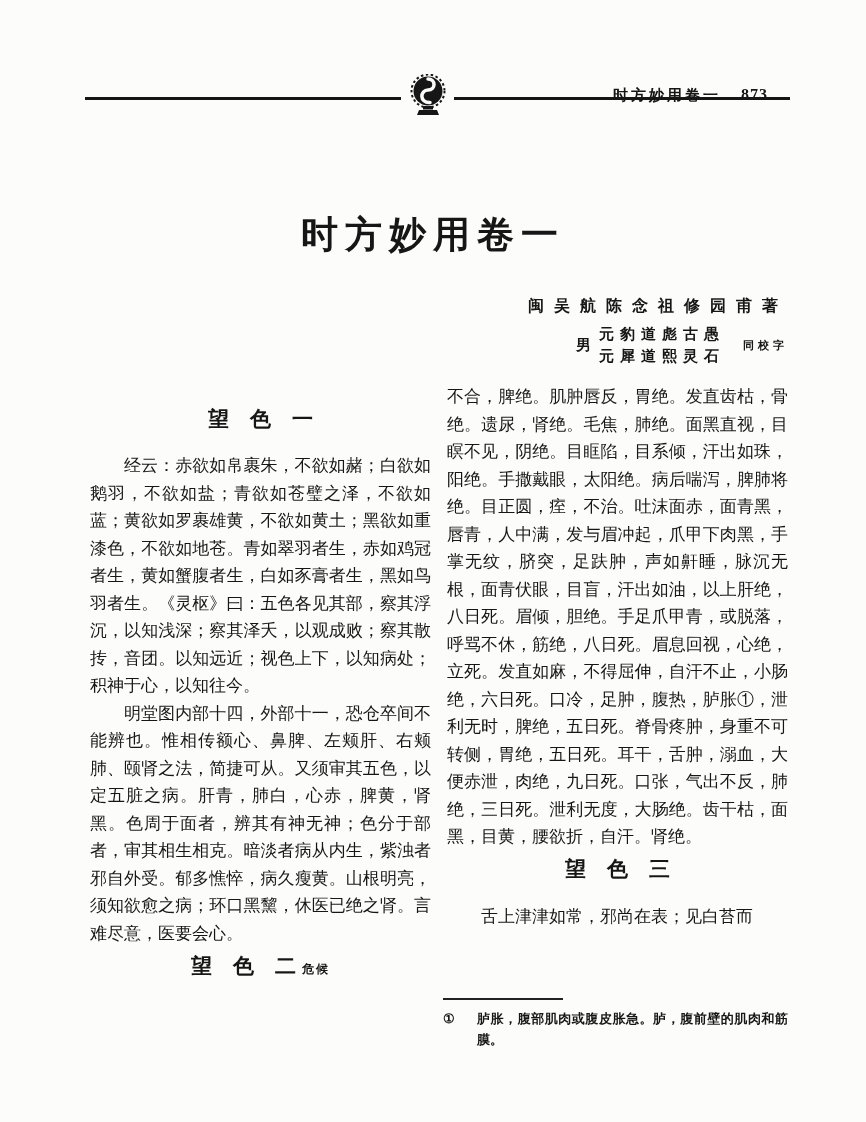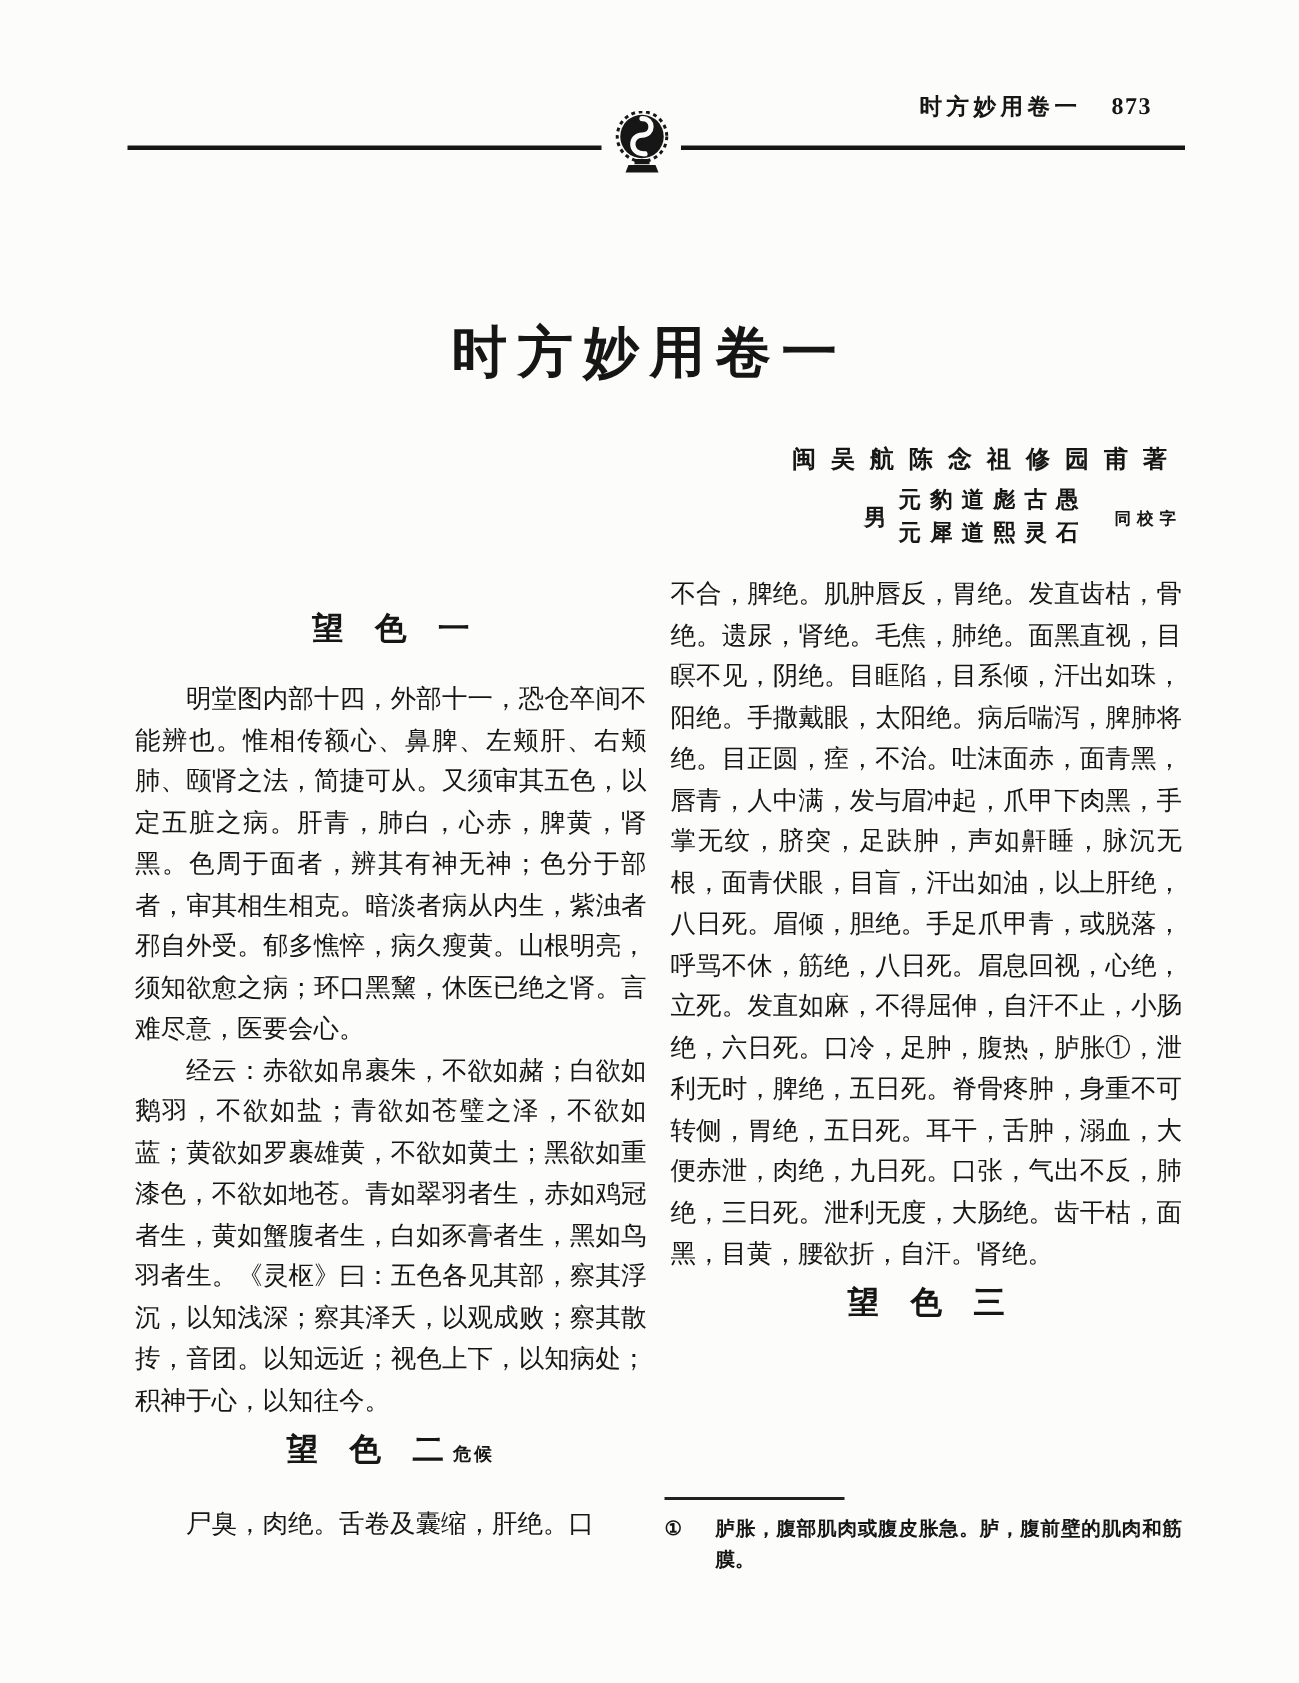--- a/index.html
+++ b/index.html
@@ -15,21 +15,21 @@
     margin: 0 auto;
     background: var(--paper);
     color: var(--ink);
     font-family: "Liberation Serif", "DejaVu Serif", serif;
     overflow: hidden;
   }
 
   
   .runner-block {
     position: absolute;
-    top: 62px; left: 540px; width: 228px;
+    top: 86px; left: 540px; width: 228px;
     text-align: right;
     white-space: nowrap;
   }
   .runner-title {
     font-size: 15px; font-weight: 700; letter-spacing: 3px;
   }
   .runner-pageno {
     font-size: 16px; font-weight: 700; margin-left: 20px; letter-spacing: 1px;
   }
   .rule {
@@ -135,33 +135,33 @@
         <span class="son">元犀道熙灵石</span>
       </span>
       <span class="sons-suffix">同校字</span>
     </div>
   </div>
 
   <div class="col col-left">
     <h2 class="section-heading">
       <span>望　色　一</span>
     </h2>
+    <p class="body-para">经云：赤欲如帛裹朱，不欲如赭；白欲如鹅羽，不欲如盐；青欲如苍璧之泽，不欲如蓝；黄欲如罗裹雄黄，不欲如黄土；黑欲如重漆色，不欲如地苍。青如翠羽者生，赤如鸡冠者生，黄如蟹腹者生，白如豕膏者生，黑如鸟羽者生。《灵枢》曰：五色各见其部，察其浮沉，以知浅深；察其泽夭，以观成败；察其散抟，音团。以知远近；视色上下，以知病处；积神于心，以知往今。</p>
     <p class="body-para">明堂图内部十四，外部十一，恐仓卒间不能辨也。惟相传额心、鼻脾、左颊肝、右颊肺、颐肾之法，简捷可从。又须审其五色，以定五脏之病。肝青，肺白，心赤，脾黄，肾黑。色周于面者，辨其有神无神；色分于部者，审其相生相克。暗淡者病从内生，紫浊者邪自外受。郁多憔悴，病久瘦黄。山根明亮，须知欲愈之病；环口黑黧，休医已绝之肾。言难尽意，医要会心。</p>
-    <p class="body-para">经云：赤欲如帛裹朱，不欲如赭；白欲如鹅羽，不欲如盐；青欲如苍璧之泽，不欲如蓝；黄欲如罗裹雄黄，不欲如黄土；黑欲如重漆色，不欲如地苍。青如翠羽者生，赤如鸡冠者生，黄如蟹腹者生，白如豕膏者生，黑如鸟羽者生。《灵枢》曰：五色各见其部，察其浮沉，以知浅深；察其泽夭，以观成败；察其散抟，音团。以知远近；视色上下，以知病处；积神于心，以知往今。</p>
     <h2 class="section-heading">
       <span>望　色　二</span><span class="subheading">危候</span>
     </h2>
-    <p class="body-para">尸臭，肉绝。舌卷及囊缩，肝绝。口</p>
   </div>
 
   <div class="col col-right">
     <p class="body-cont">不合，脾绝。肌肿唇反，胃绝。发直齿枯，骨绝。遗尿，肾绝。毛焦，肺绝。面黑直视，目瞑不见，阴绝。目眶陷，目系倾，汗出如珠，阳绝。手撒戴眼，太阳绝。病后喘泻，脾肺将绝。目正圆，痓，不治。吐沫面赤，面青黑，唇青，人中满，发与眉冲起，爪甲下肉黑，手掌无纹，脐突，足趺肿，声如鼾睡，脉沉无根，面青伏眼，目盲，汗出如油，以上肝绝，八日死。眉倾，胆绝。手足爪甲青，或脱落，呼骂不休，筋绝，八日死。眉息回视，心绝，立死。发直如麻，不得屈伸，自汗不止，小肠绝，六日死。口冷，足肿，腹热，胪胀①，泄利无时，脾绝，五日死。脊骨疼肿，身重不可转侧，胃绝，五日死。耳干，舌肿，溺血，大便赤泄，肉绝，九日死。口张，气出不反，肺绝，三日死。泄利无度，大肠绝。齿干枯，面黑，目黄，腰欲折，自汗。肾绝。</p>
     <h2 class="section-heading">
       <span>望　色　三</span>
     </h2>
+    <p class="body-para">舌上津津如常，邪尚在表；见白苔而</p>
   </div>
 
   <div class="footnote">
     <div class="footnote-rule"></div>
     <div class="footnote-body">
       <span class="footnote-marker">①</span>
       <span class="footnote-text">胪胀，腹部肌肉或腹皮胀急。胪，腹前壁的肌肉和筋膜。</span>
     </div>
   </div>
 

